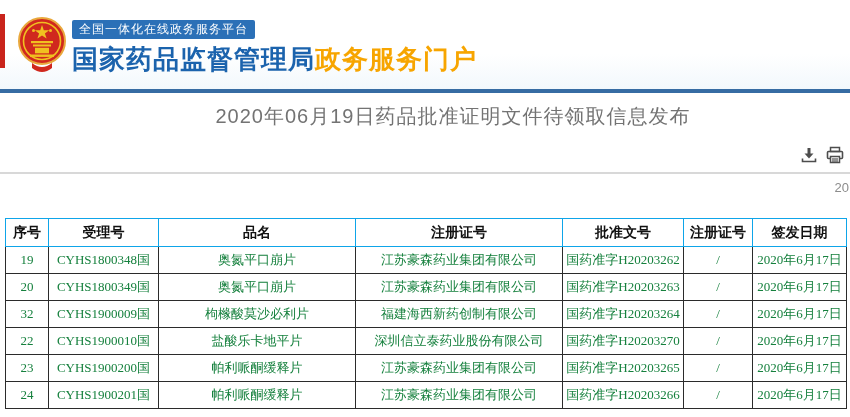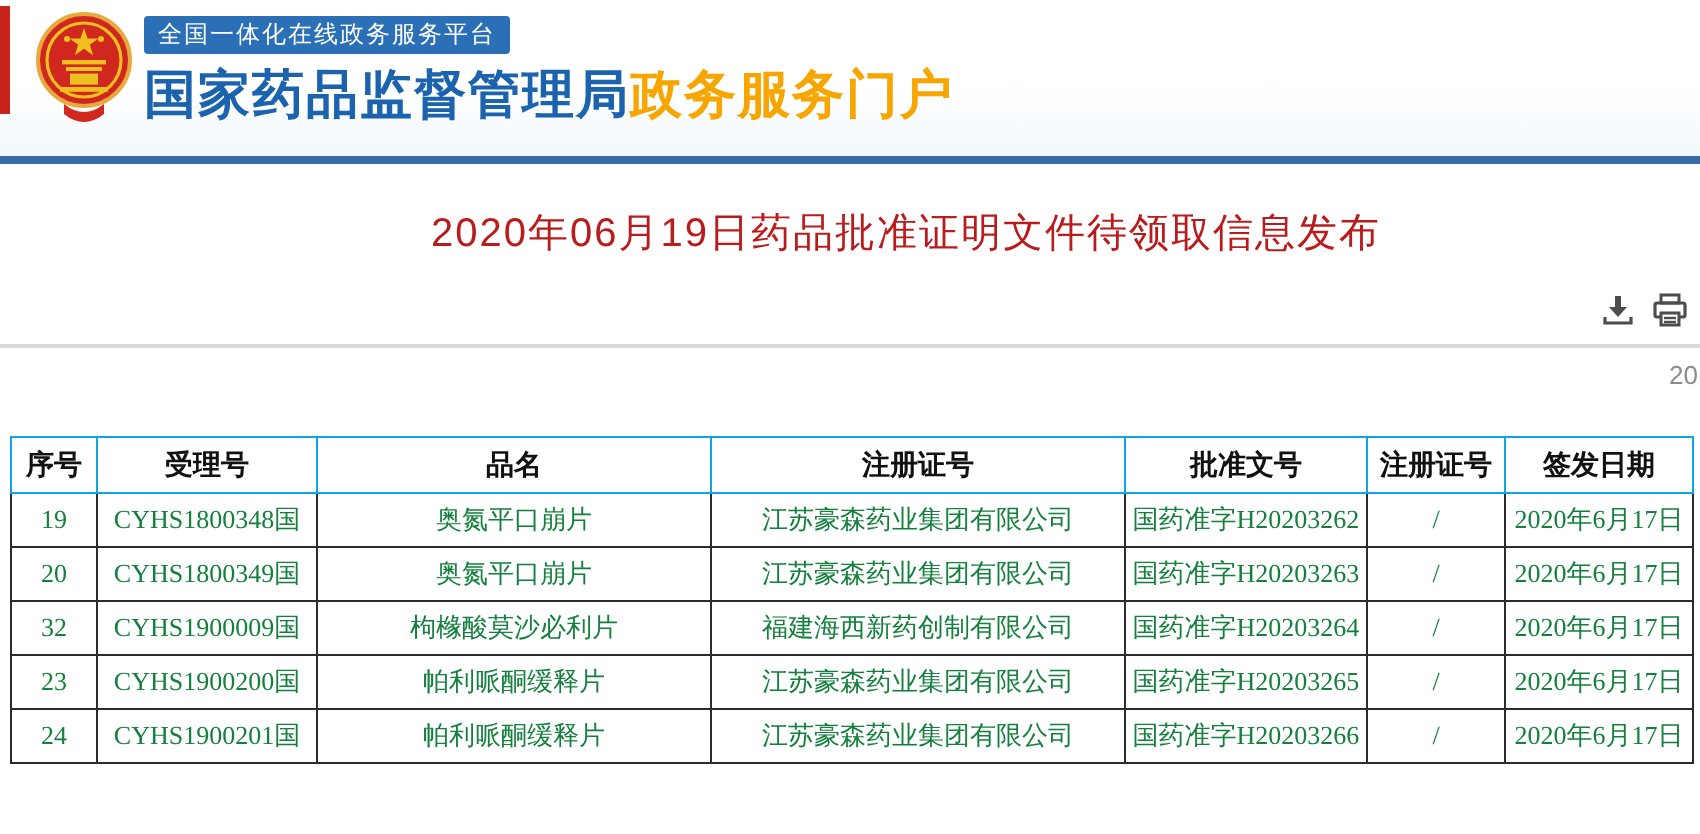--- a/index.html
+++ b/index.html
@@ -1,34 +1,34 @@
 <!DOCTYPE html>
 <html><head>
 <meta charset="utf-8">
 <style>
   html,body{margin:0;padding:0;}
   body{font-family:"Liberation Sans","DejaVu Sans",sans-serif;background:#ffffff;}
   .screen{position:relative;width:850px;height:417px;overflow:hidden;background:#ffffff;}
 
   
-  .banner{position:absolute;top:0;left:0;width:850px;height:78px;
+  .banner{position:absolute;top:11px;left:0;width:850px;height:78px;
     background:linear-gradient(to bottom,#ffffff 55%,#f2f8fc 100%);
     border-bottom:4px solid #366ca3;}
   .edge-strip{position:absolute;left:0;top:3px;width:5px;height:54px;background:#c9241c;}
   .emblem{position:absolute;left:18px;top:2px;width:48px;height:62px;}
   .banner-text{position:absolute;left:72px;top:8px;}
   .platform-badge{display:inline-block;background:#2b70b7;color:#ffffff;
     font-size:12px;line-height:15px;padding:2px 7px;border-radius:2px;letter-spacing:1px;}
   .org-line{margin-top:3px;font-size:26px;font-weight:bold;letter-spacing:1px;white-space:nowrap;}
   .org-name{color:#1b63ad;margin-top:24px;}
   .portal-name{color:#f7a500;}
 
   
   .doc-title{position:absolute;top:103px;left:0;width:100%;text-align:center;
-    font-size:20px;color:#b91c1c;font-weight:400;letter-spacing:1px;
+    font-size:20px;color:#737373;font-weight:400;letter-spacing:1px;
     padding-left:56px;box-sizing:border-box;}
   .toolbar{position:absolute;top:146px;right:6px;display:flex;gap:8px;}
   .tool-btn{width:18px;height:18px;cursor:pointer;border:none;background:none;padding:0;}
   .tool-btn svg{display:block;}
   .divider{position:absolute;top:172px;left:0;width:850px;border-top:2px solid #d8d8d8;}
   .meta-date{position:absolute;top:180px;right:1px;font-size:13px;color:#8c8c8c;white-space:nowrap;}
 
   
   table.grid{position:absolute;top:218px;left:5px;width:841px;
     border-collapse:collapse;table-layout:fixed;
@@ -137,20 +137,29 @@
         <tr>
           <td>32</td>
           <td>CYHS1900009国</td>
           <td>枸橼酸莫沙必利片</td>
           <td>福建海西新药创制有限公司</td>
           <td>国药准字H20203264</td>
           <td>/</td>
           <td>2020年6月17日</td>
         </tr>
         <tr>
+          <td>22</td>
+          <td>CYHS1900010国</td>
+          <td>盐酸乐卡地平片</td>
+          <td>深圳信立泰药业股份有限公司</td>
+          <td>国药准字H20203270</td>
+          <td>/</td>
+          <td>2020年6月17日</td>
+        </tr>
+        <tr>
           <td>23</td>
           <td>CYHS1900200国</td>
           <td>帕利哌酮缓释片</td>
           <td>江苏豪森药业集团有限公司</td>
           <td>国药准字H20203265</td>
           <td>/</td>
           <td>2020年6月17日</td>
         </tr>
         <tr>
           <td>24</td>

